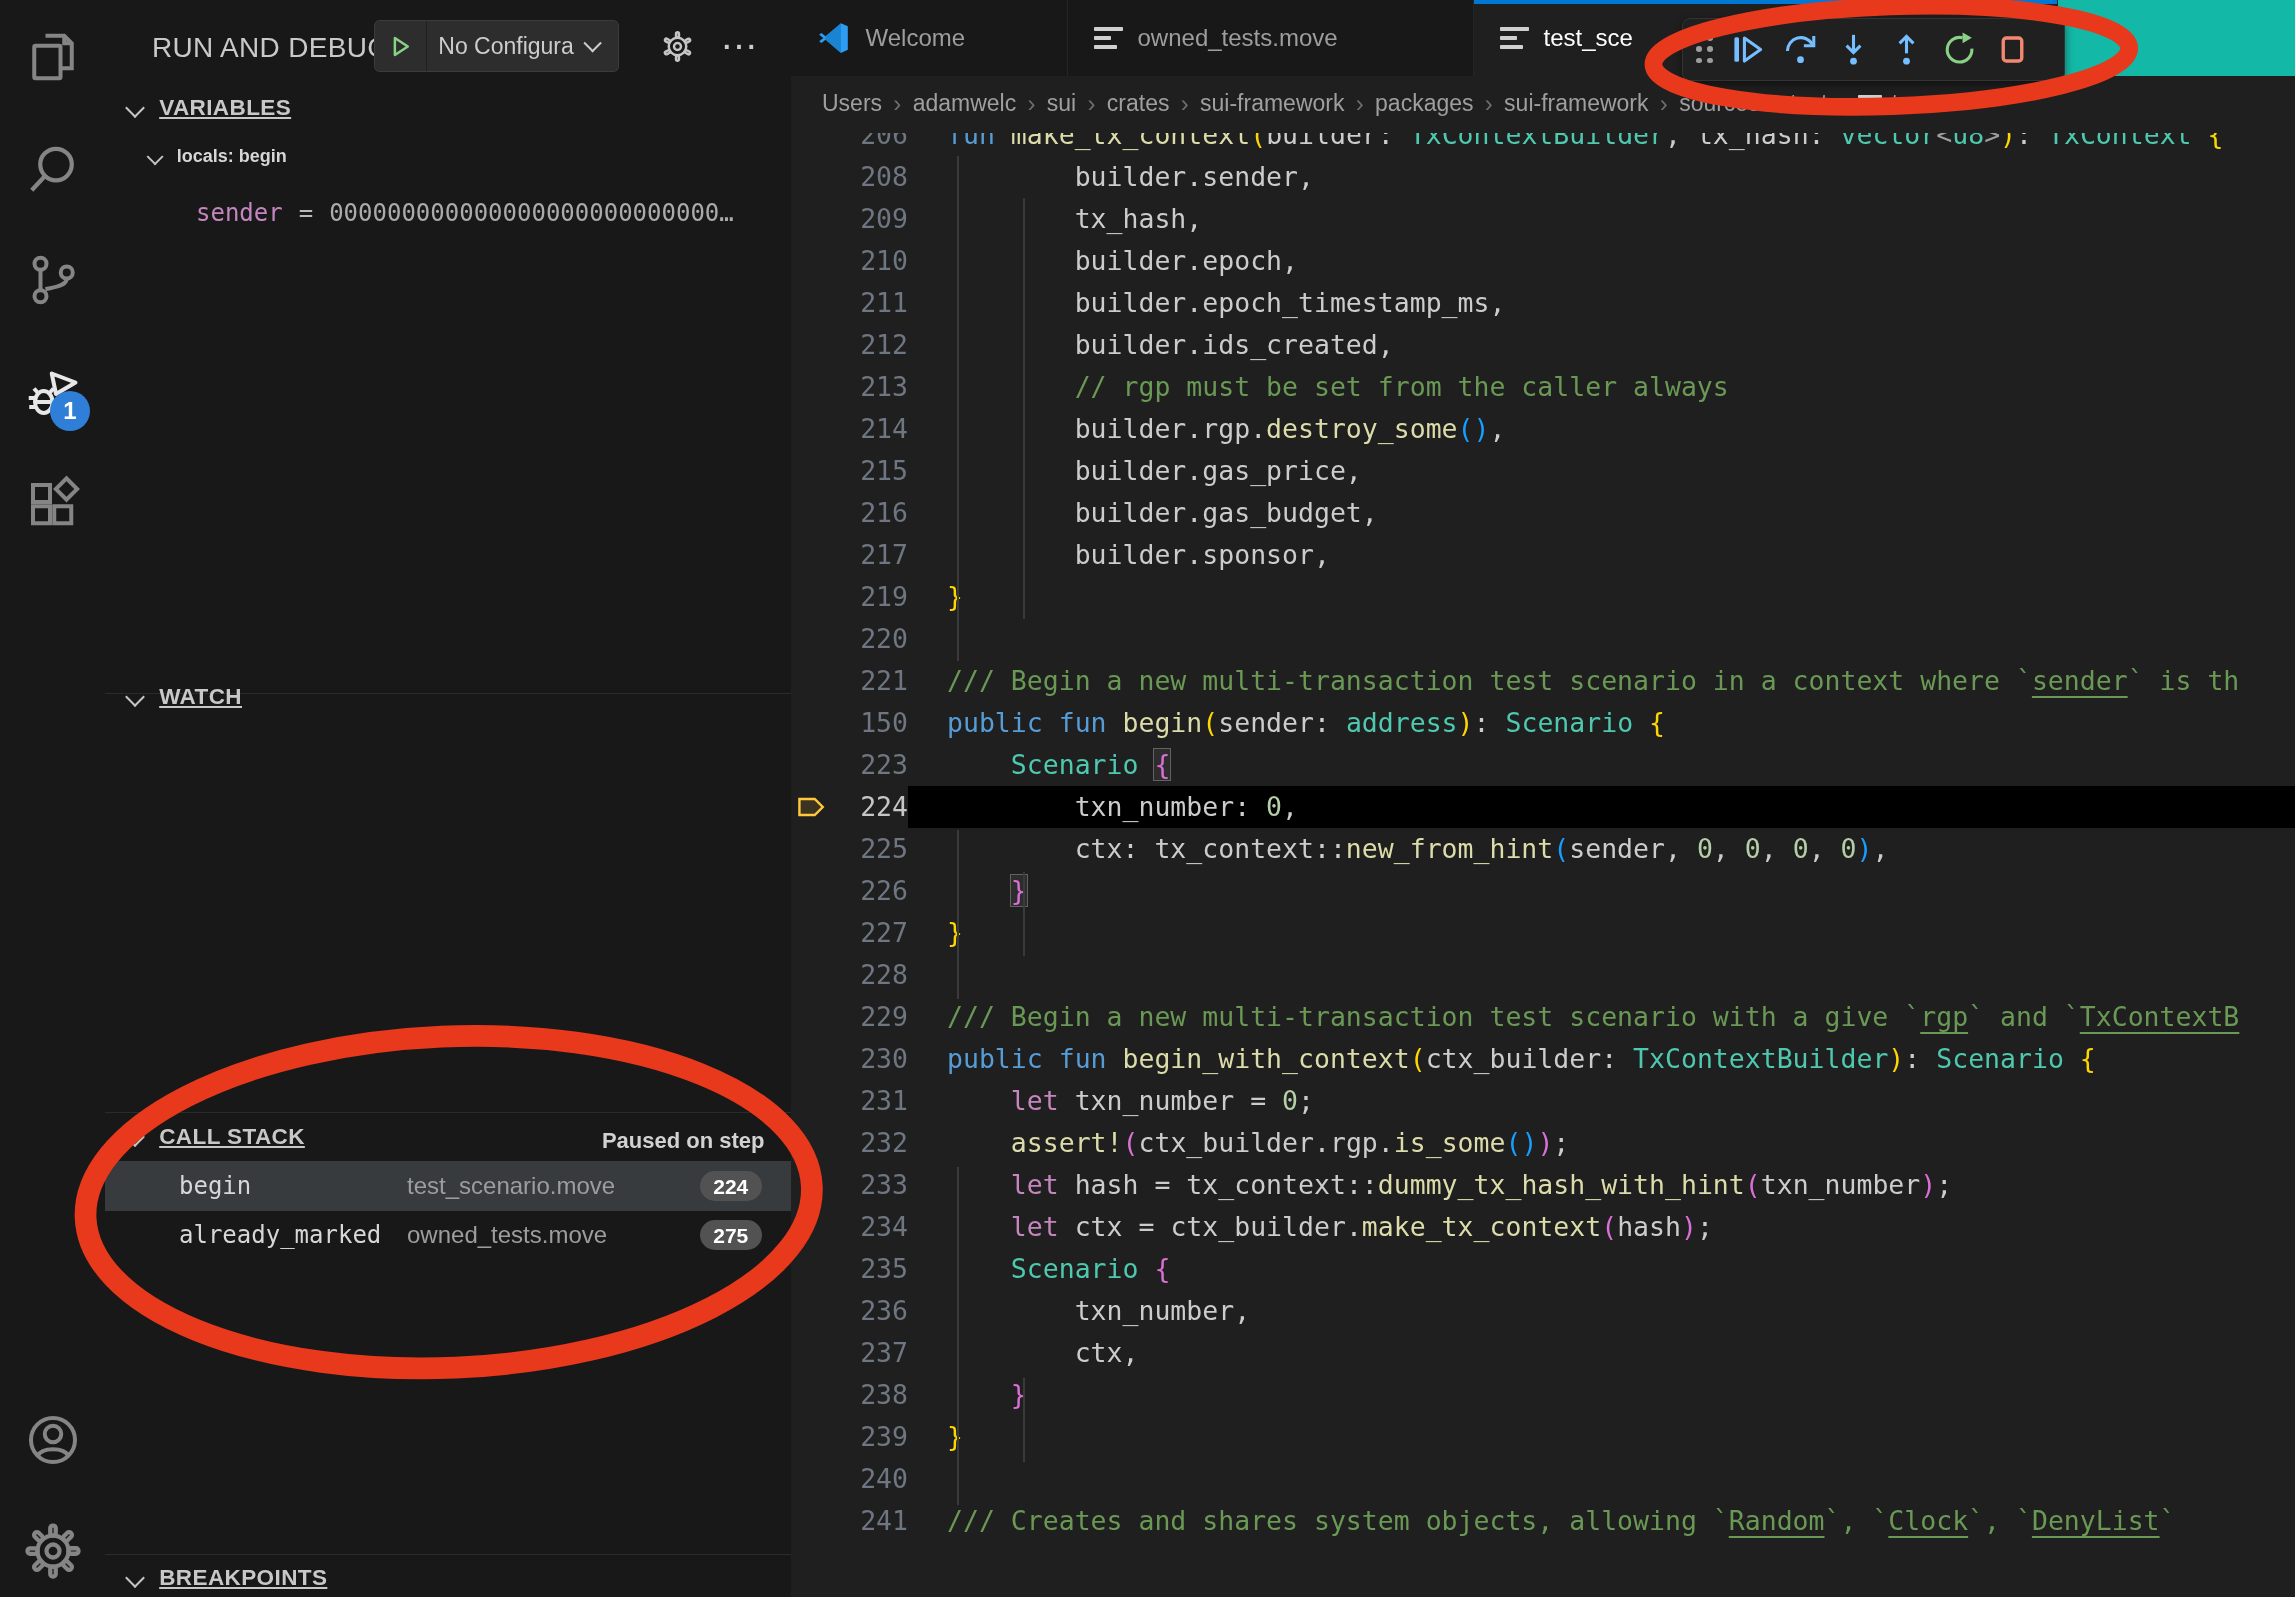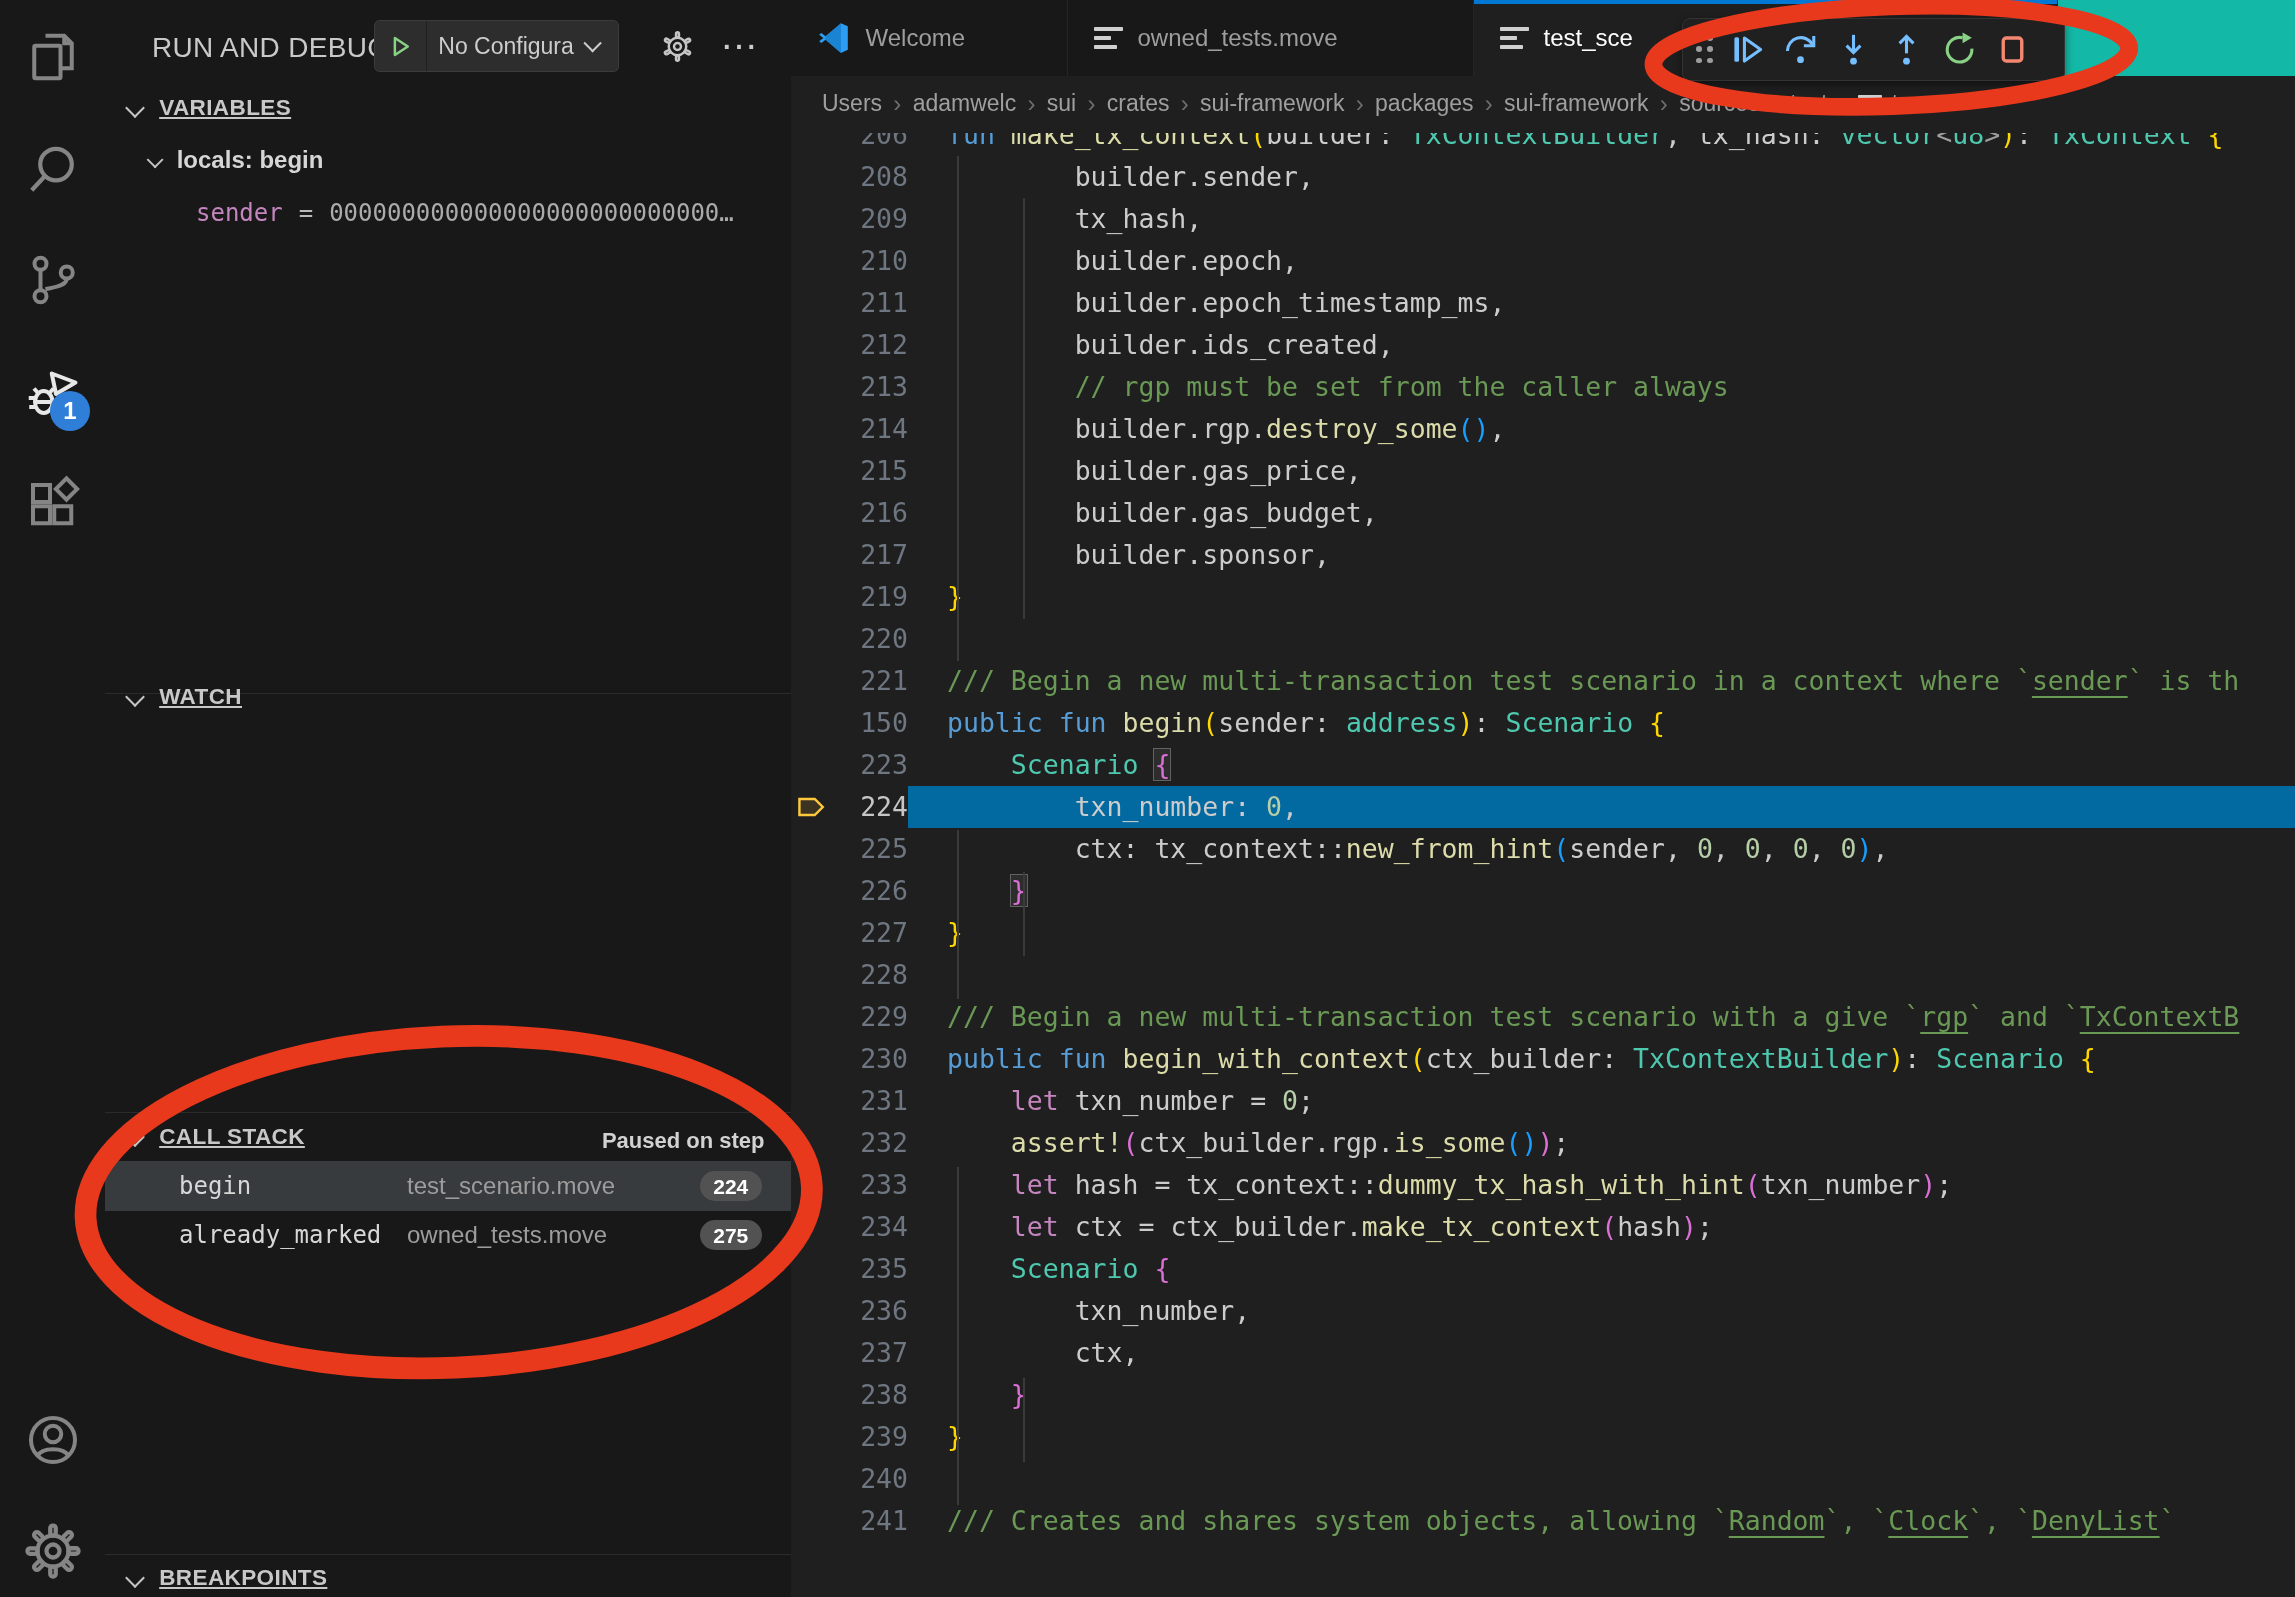--- a/index.html
+++ b/index.html
@@ -20,21 +20,21 @@
   .sep{position:absolute;left:0;width:686px;height:0;border-top:1.6px solid #2b2b2b;}
   #rad-title{position:absolute;left:47px;top:32px;font-size:28px;color:#c9c9c9;letter-spacing:0.3px;text-align:right;}
   #cfgbtn{position:absolute;left:269px;top:20px;width:243px;height:50px;background:#2d2d2d;border:0.8px solid #3c3c3c;
           border-radius:5.6px;display:flex;align-items:center;}
   #cfgbtn .playwrap{width:51px;height:100%;display:flex;align-items:center;justify-content:center;border-right:1.6px solid #1f1f1f;}
   #cfgbtn .lbl{font-size:23px;color:#cccccc;white-space:nowrap;overflow:hidden;width:146px;margin-left:11.3px;}
   #cfgbtn .caret{width:10.5px;height:10.5px;border-left:2.4px solid #cccccc;border-bottom:2.4px solid #cccccc;
                  transform:rotate(-45deg);margin-left:1.6px;margin-bottom:4.8px;flex:none;}
   .mini{position:absolute;top:29px;}
   #moredots{font-size:27px;font-weight:bold;color:#cccccc;letter-spacing:3.2px;}
-  .treerow{position:absolute;display:flex;align-items:center;gap:16px;font-size:24px;}
+  .treerow{position:absolute;display:flex;align-items:center;gap:16px;font-size:18px;}
   .mono{font-family:"DejaVu Sans Mono",monospace;}
   
   .csrow{position:absolute;left:0;width:686px;height:50px;display:flex;align-items:center;}
   .csrow.sel{background:#383b3e;}
   .cs-name{position:absolute;left:74px;font-family:"DejaVu Sans Mono",monospace;font-size:24px;color:#d7d7d7;}
   .cs-file{position:absolute;left:302px;font-size:24px;color:#9d9d9d;}
   .cs-badge{position:absolute;right:29px;background:#525252;color:#ffffff;font-size:21px;font-weight:bold;
             border-radius:17.7px;padding:4.8px 13.7px;line-height:1;}
   #cs-status{position:absolute;right:26.5px;font-size:22px;font-weight:bold;color:#d2d2d2;}
   
@@ -68,21 +68,21 @@
   #breadcrumbs .mvicon i:nth-child(2){width:14.5px;}
   #breadcrumbs .mvicon i:nth-child(3){width:19.3px;}
   
   #codearea{position:absolute;left:0;top:133px;width:1505px;height:1465px;overflow:hidden;}
   #code{margin-top:-19.3px;}
   .cl{display:flex;height:42px;line-height:42px;white-space:pre;}
   .mk{width:40px;flex:none;position:relative;}
   .mk svg{position:absolute;left:6.4px;top:8px;}
   .ln{width:77px;flex:none;text-align:right;color:#6e7681;font-family:"DejaVu Sans Mono",monospace;font-size:26.5px;}
   .ct{flex:1;padding-left:39px;font-family:"DejaVu Sans Mono",monospace;font-size:26.5px;}
-  .cl.cur .ct{background:#0369a1;}
+  .cl.cur .ct{background:#000000;}
   .cl.cur .ln{color:#c6c6c6;}
   .k{color:#569cd6}.l{color:#c586c0}.f{color:#dcdcaa}.y{color:#4ec9b0}.n{color:#b5cea8}
   .c{color:#6a9955}.d{color:#6a9955}.u{color:#6a9955;text-decoration:underline;text-underline-offset:5.6px;}
   .a{color:#ffd700}.b{color:#da70d6}.e{color:#179fff}.p{color:#cccccc}.o{color:#9e9e9e}
   .m{color:#da70d6;outline:1.6px solid #626262;outline-offset:-0.8px;background:rgba(130,130,130,.15);}
   .guide{position:absolute;width:1.6px;background:#3a3a3a;}
   
   #ann{position:absolute;left:0;top:0;z-index:50;pointer-events:none;}
 </style>
 </head>

